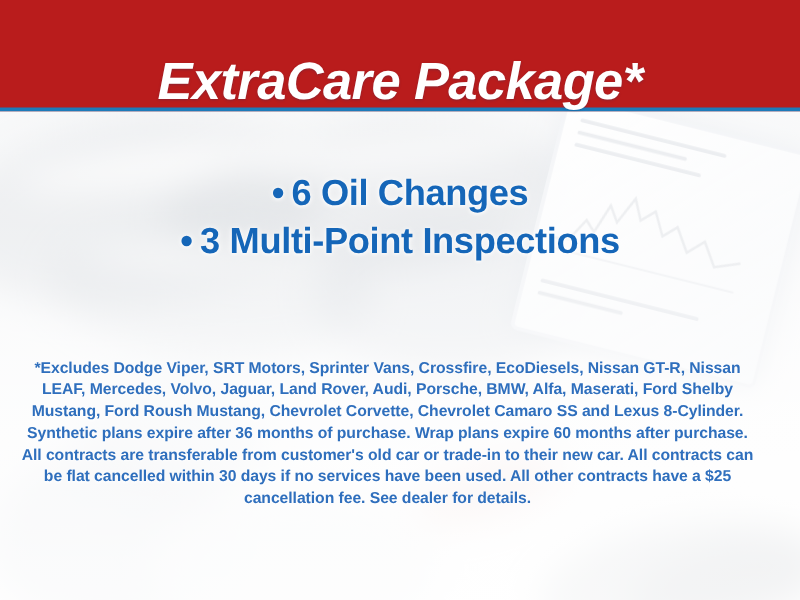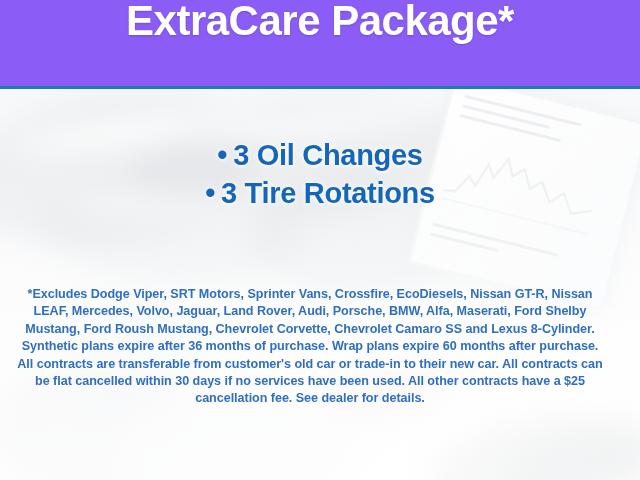--- a/index.html
+++ b/index.html
@@ -78,26 +78,27 @@
     left: 0; top: 0; width: 640px; height: 480px;
     background:
       linear-gradient(to bottom, rgba(255,255,255,0.58) 0%, rgba(255,255,255,0.66) 40%, rgba(255,255,255,0.80) 70%, rgba(255,255,255,0.88) 100%);
   }
 
   
   .banner {
     position: absolute;
     left: 0; top: 0;
     width: 640px; height: 89px;
-    background: #8b5cf6;
+    background: #b91c1c;
     border-bottom: 3px solid #1d7ab9;
     display: flex;
-    align-items: flex-start;
+    align-items: flex-end;
     justify-content: center;
     box-sizing: border-box;
+    font-style: italic;
   }
   .banner-title {
     color: #ffffff;
     font-size: 42px;
     font-weight: bold;
     letter-spacing: -0.5px;
     line-height: 1;
     white-space: nowrap;
     text-shadow: 0 1px 2px rgba(0,60,110,0.25);
   }
@@ -172,22 +173,22 @@
 
     <div class="wash"></div>
   </div>
 
   <div class="banner">
     <div class="banner-title">ExtraCare Package*</div>
   </div>
 
   <div class="bullets">
     <div class="bullet-line">
-      <span class="dot">•</span><span>3 Oil Changes</span>
+      <span class="dot">•</span><span>6 Oil Changes</span>
     </div>
     <div class="bullet-line">
-      <span class="dot">•</span><span>3 Tire Rotations</span>
+      <span class="dot">•</span><span>3 Multi-Point Inspections</span>
     </div>
   </div>
 
   <div class="finePrint">*Excludes Dodge Viper, SRT Motors, Sprinter Vans, Crossfire, EcoDiesels, Nissan GT-R, Nissan LEAF, Mercedes, Volvo, Jaguar, Land Rover, Audi, Porsche, BMW, Alfa, Maserati, Ford Shelby Mustang, Ford Roush Mustang, Chevrolet Corvette, Chevrolet Camaro SS and Lexus 8-Cylinder. Synthetic plans expire after 36 months of purchase. Wrap plans expire 60 months after purchase. All contracts are transferable from customer's old car or trade-in to their new car. All contracts can be flat cancelled within 30 days if no services have been used. All other contracts have a $25 cancellation fee. See dealer for details.</div>
 
 </div>
 
 </body></html>

